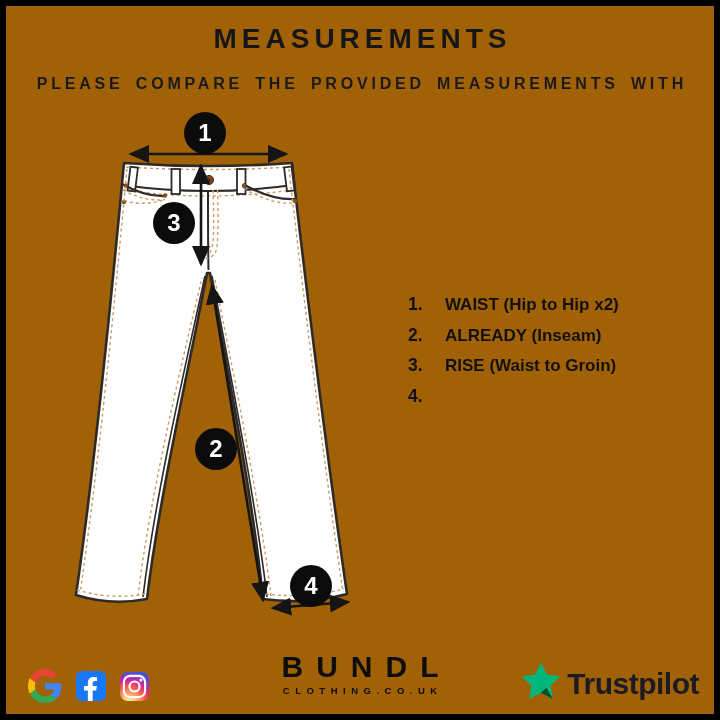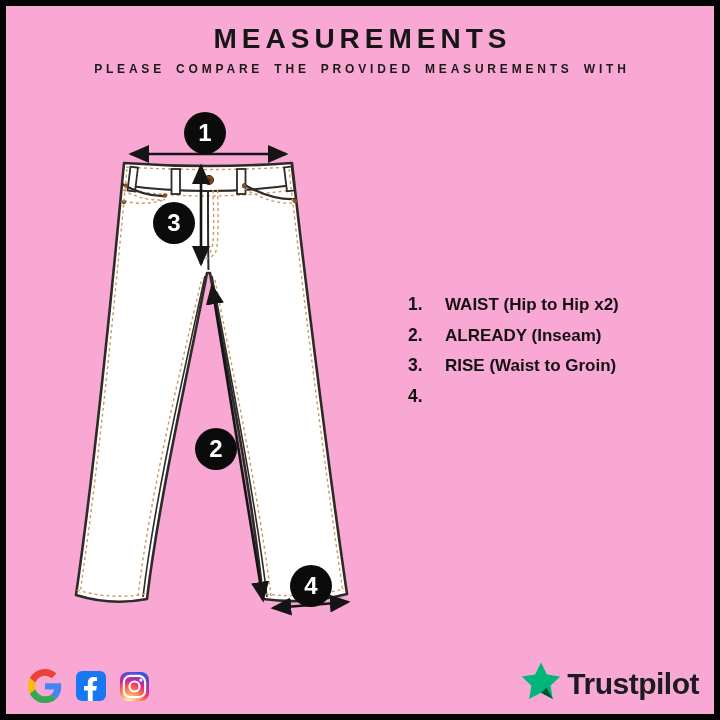--- a/index.html
+++ b/index.html
@@ -1,35 +1,35 @@
 <!DOCTYPE html>
 <html><head>
 <meta charset="utf-8">
 <style>
   html, body { margin: 0; padding: 0; overflow: hidden; background: #fff; }
   * { box-sizing: border-box; }
   .frame {
     position: relative;
     width: 720px; height: 720px;
-    background: #f9a8d4;
+    background: #a16207;
     border: 6px solid #000;
     font-family: "Liberation Sans", sans-serif;
     color: #111;
   }
   
   .header { position: absolute; top: 0; left: 0; right: 0; text-align: center; }
   .title {
     margin-top: 17px;
     font-size: 28px; font-weight: 800;
     letter-spacing: 5px; margin-right: -5px;
     color: #161616;
   }
   .subtitle {
-    margin-top: 4px;
-    font-size: 12px; font-weight: 700;
+    margin-top: 19px;
+    font-size: 16px; font-weight: 700;
     letter-spacing: 3.8px; margin-right: -3.8px;
     word-spacing: 4px;
     line-height: 20px;
     color: #1a1a1a;
   }
   
   .jeans-svg { position: absolute; left: 55px; top: 100px; }
   
   .legend { position: absolute; left: 402px; top: 288px; }
   .legend-row { display: flex; align-items: baseline; margin-bottom: 9.5px; }
@@ -177,20 +177,24 @@
     </div>
     <div class="ig-box">
       <svg width="29" height="29" viewBox="0 0 30 30">
         <rect x="4" y="4" width="22" height="22" rx="6.5" fill="none" stroke="#ffffff" stroke-width="2.2"></rect>
         <circle cx="15" cy="15" r="5.2" fill="none" stroke="#ffffff" stroke-width="2.2"></circle>
         <circle cx="21.6" cy="8.4" r="1.7" fill="#ffffff"></circle>
       </svg>
     </div>
   </div>
 
+  <div class="brand">
+    <div class="brand-name">BUNDL</div>
+    <div class="brand-domain">CLOTHING.CO.UK</div>
+  </div>
 
   <div class="trustpilot">
     <svg width="42" height="40" viewBox="0 0 100 92">
       <polygon fill="#00B67A" points="50,2 64.1,30.6 95.6,35.2 72.8,57.4 78.2,88.8 50,74 21.8,88.8 27.2,57.4 4.4,35.2 35.9,30.6"></polygon>
       <polygon fill="#005128" points="50,74 78.2,88.8 63,62"></polygon>
     </svg>
     <span class="tp-text">Trustpilot</span>
   </div>
 
 </div>

